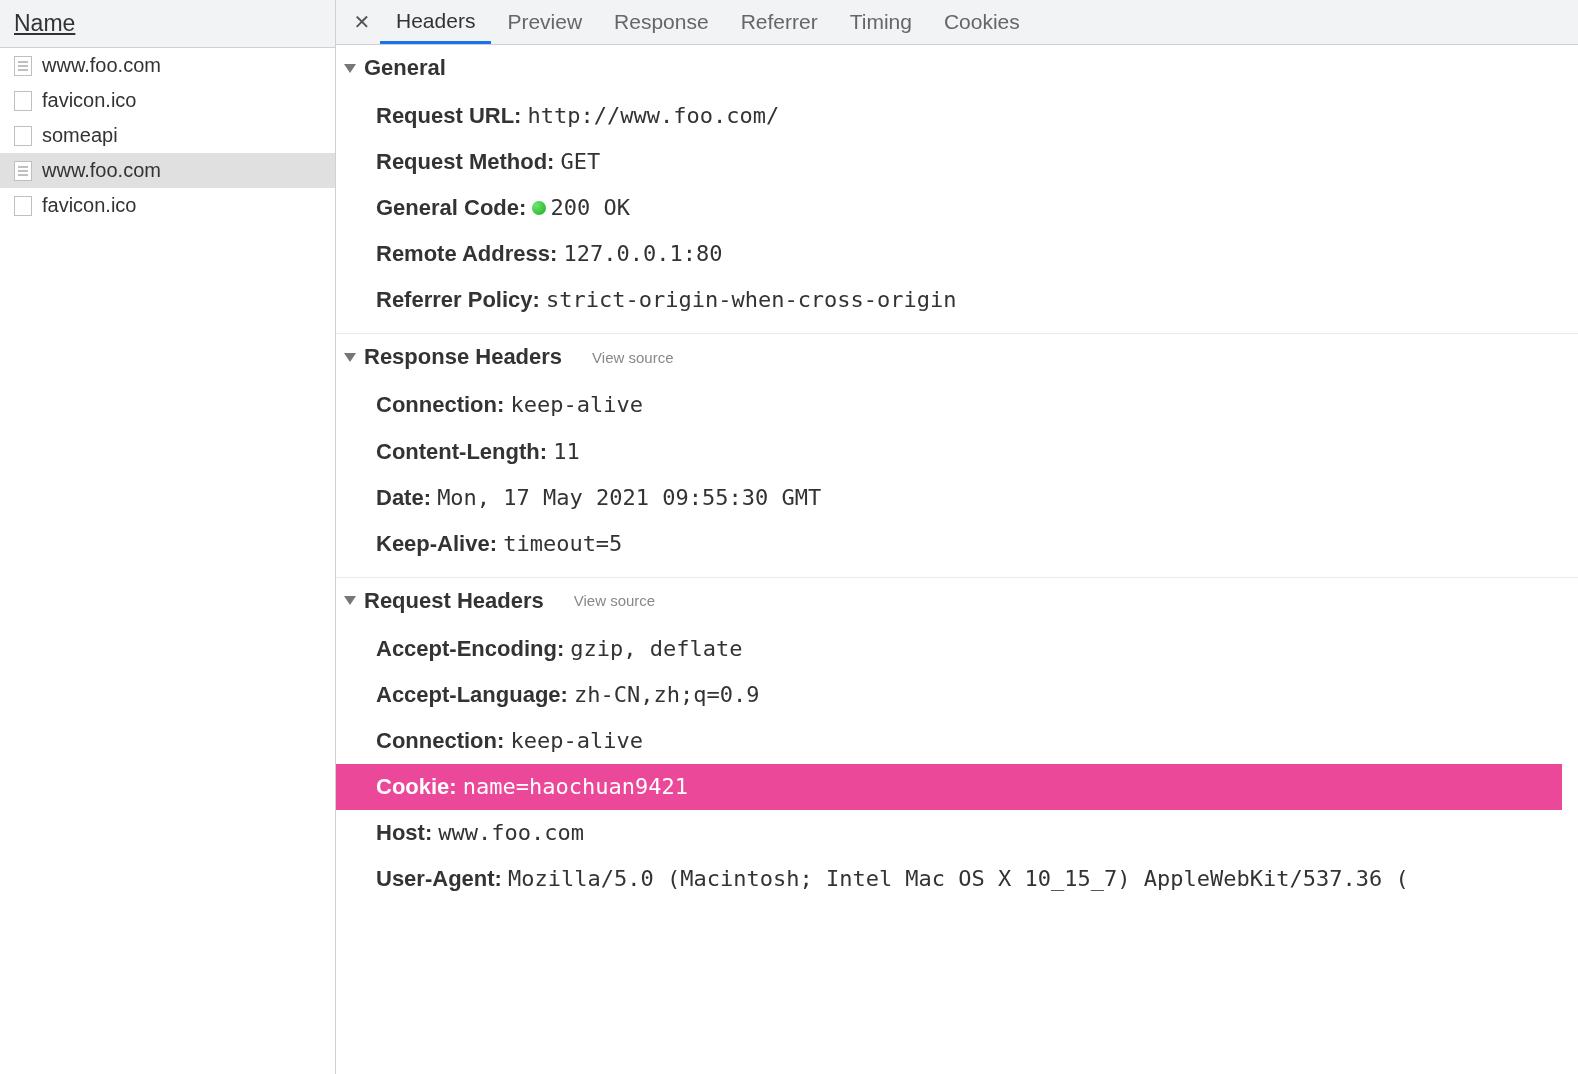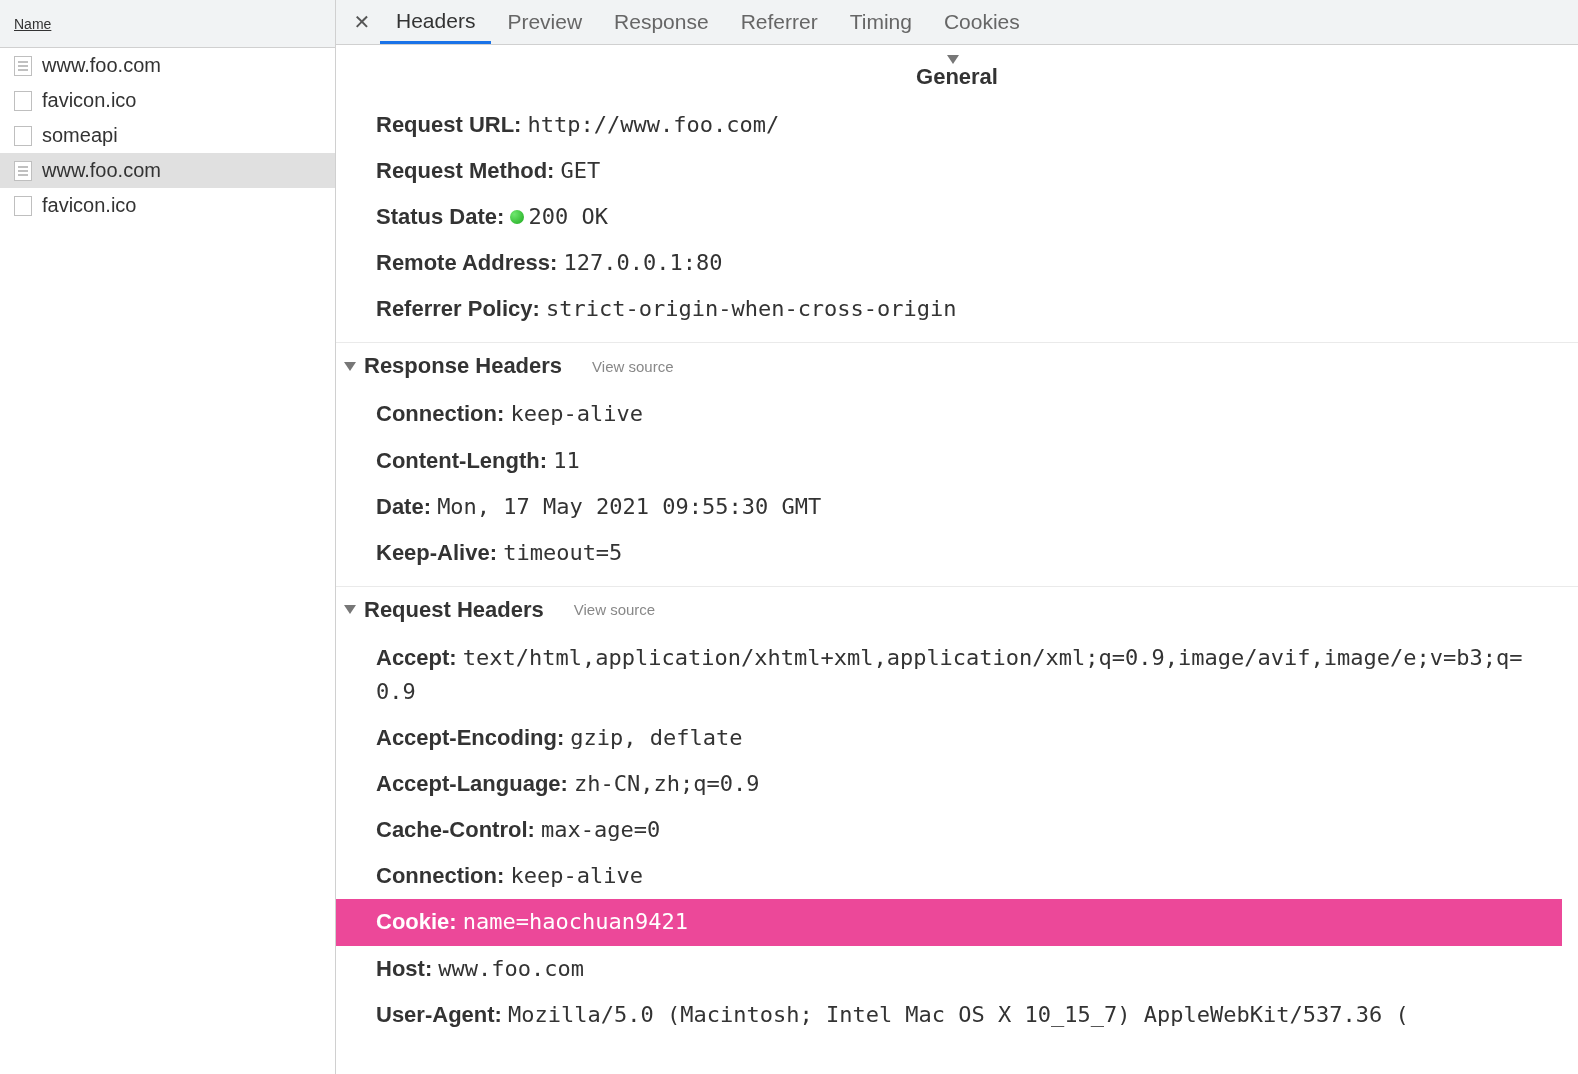--- a/index.html
+++ b/index.html
@@ -1,34 +1,34 @@
 <!DOCTYPE html>
 <html><head>
 <meta charset="utf-8">
 <style>
   * { box-sizing: border-box; margin: 0; padding: 0; }
   html, body { width: 1578px; height: 1074px; font-family: -apple-system, "Helvetica Neue", Arial, sans-serif; color: #333; background: #fff; }
   .root { display: flex; height: 100%; }
   
   .sidebar { width: 336px; border-right: 1px solid #d0d0d0; background: #fff; }
-  .sidebar-header { height: 48px; display: flex; align-items: center; padding: 9px 14px; font-size: 14px; color: #333; background: #f1f3f4; border-bottom: 1px solid #d0d0d0; text-decoration: underline; }
+  .sidebar-header { height: 48px; display: flex; align-items: center; padding: 9px 14px; font-size: 23px; color: #333; background: #f1f3f4; border-bottom: 1px solid #d0d0d0; text-decoration: underline; }
   .request-list { }
   .request-row { display: flex; align-items: center; height: 35px; padding: 0 14px; font-size: 20px; color: #333; cursor: default; }
   .request-row.selected { background: #e0e0e0; }
   .doc-icon { width: 18px; height: 20px; border: 1px solid #bfbfbf; margin-right: 10px; position: relative; background: #fff; }
   .doc-icon.text::before { content: ""; position: absolute; left: 3px; right: 3px; top: 4px; height: 2px; background: #c0c0c0; box-shadow: 0 4px 0 #c0c0c0, 0 8px 0 #c0c0c0; }
   
   .main { flex: 1; display: flex; flex-direction: column; }
   .tabs { display: flex; align-items: center; height: 45px; border-bottom: 1px solid #d0d0d0; background: #f1f3f4; padding-left: 8px; font-size: 21px; }
   .tab-close { width: 36px; height: 100%; display: flex; align-items: center; justify-content: center; color: #555; font-size: 20px; cursor: pointer; }
   .tab { padding: 0 16px; height: 100%; display: flex; align-items: center; color: #666; cursor: pointer; }
   .tab.active { color: #333; border-bottom: 3px solid #1a73e8; padding-bottom: 0; margin-bottom: -1px; }
   .content { flex: 1; overflow: auto; }
   .section-header { display: flex; align-items: center; padding: 10px 8px 8px 8px; font-size: 22px; font-weight: 700; color: #333; border-top: 1px solid #eaeaea; }
-  .section-header:first-child { border-top: none; flex-direction: column; }
+  .section-header:first-child { border-top: none; }
   .disclosure { width: 0; height: 0; border-left: 6px solid transparent; border-right: 6px solid transparent; border-top: 9px solid #777; margin-right: 8px; display: inline-block; }
   .view-source { font-weight: 400; color: #888; font-size: 15px; margin-left: 30px; cursor: pointer; }
   .kv-list { padding: 4px 16px 10px 0; }
   .kv { padding: 6px 16px 6px 40px; font-size: 22px; line-height: 1.55; word-break: break-all; }
   .kv .k { font-weight: 700; color: #333; }
   .kv .v { font-family: Menlo, Consolas, monospace; color: #333; }
   .kv.highlight { background: #ec4899; }
   .kv.highlight .k, .kv.highlight .v { color: #fff; }
   .status-dot { display: inline-block; width: 14px; height: 14px; border-radius: 50%; background: radial-gradient(circle at 30% 30%, #6ee76e, #1faa1f); vertical-align: middle; margin-right: 4px; margin-bottom: 2px; }
 </style>
@@ -77,45 +77,43 @@
     </div>
 
     <div class="content" id="content">
         <div class="section-header">
           <span class="disclosure"></span>
           <span>General</span>
         </div>
         <div class="kv-list">
           <div class="kv"><span class="k">Request URL: </span><span class="v">http://www.foo.com/</span></div>
           <div class="kv"><span class="k">Request Method: </span><span class="v">GET</span></div>
-          <div class="kv"><span class="k">Status Date: </span><span class="status-dot"></span><span class="v">200 OK</span></div>
+          <div class="kv"><span class="k">General Code: </span><span class="status-dot"></span><span class="v">200 OK</span></div>
           <div class="kv"><span class="k">Remote Address: </span><span class="v">127.0.0.1:80</span></div>
           <div class="kv"><span class="k">Referrer Policy: </span><span class="v">strict-origin-when-cross-origin</span></div>
         </div>
         <div class="section-header">
           <span class="disclosure"></span>
           <span>Response Headers</span>
           <span class="view-source">View source</span>
         </div>
         <div class="kv-list">
           <div class="kv"><span class="k">Connection: </span><span class="v">keep-alive</span></div>
           <div class="kv"><span class="k">Content-Length: </span><span class="v">11</span></div>
           <div class="kv"><span class="k">Date: </span><span class="v">Mon, 17 May 2021 09:55:30 GMT</span></div>
           <div class="kv"><span class="k">Keep-Alive: </span><span class="v">timeout=5</span></div>
         </div>
         <div class="section-header">
           <span class="disclosure"></span>
           <span>Request Headers</span>
           <span class="view-source">View source</span>
         </div>
         <div class="kv-list">
-          <div class="kv"><span class="k">Accept: </span><span class="v">text/html,application/xhtml+xml,application/xml;q=0.9,image/avif,image/e;v=b3;q=0.9</span></div>
           <div class="kv"><span class="k">Accept-Encoding: </span><span class="v">gzip, deflate</span></div>
           <div class="kv"><span class="k">Accept-Language: </span><span class="v">zh-CN,zh;q=0.9</span></div>
-          <div class="kv"><span class="k">Cache-Control: </span><span class="v">max-age=0</span></div>
           <div class="kv"><span class="k">Connection: </span><span class="v">keep-alive</span></div>
           <div class="kv highlight"><span class="k">Cookie: </span><span class="v">name=haochuan9421</span></div>
           <div class="kv"><span class="k">Host: </span><span class="v">www.foo.com</span></div>
           <div class="kv"><span class="k">User-Agent: </span><span class="v">Mozilla/5.0 (Macintosh; Intel Mac OS X 10_15_7) AppleWebKit/537.36 (</span></div>
         </div>
       </div>
   </div>
 </div>
 
 </body></html>

